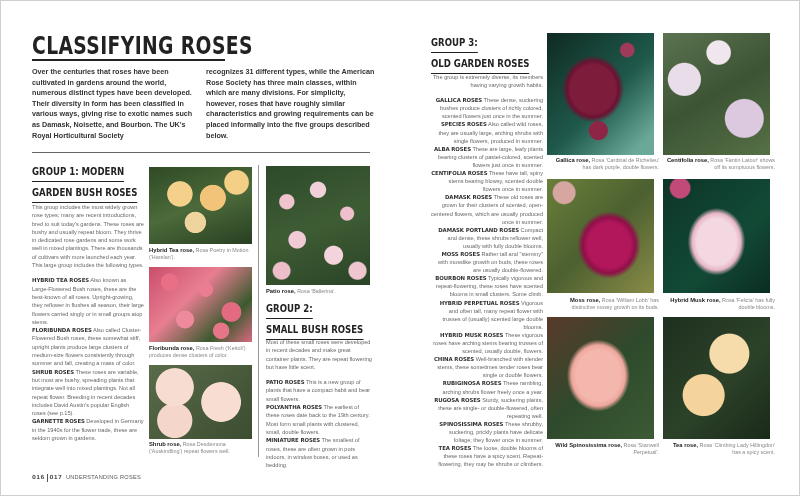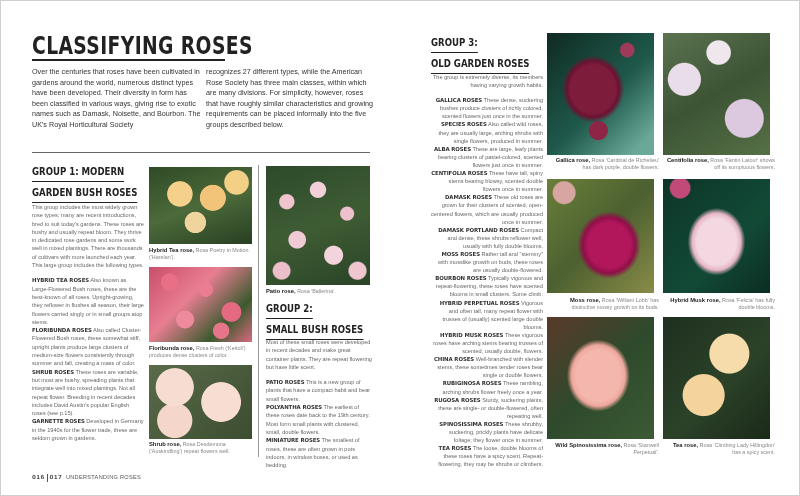--- a/index.html
+++ b/index.html
@@ -6,21 +6,21 @@
   html, body { width: 800px; height: 496px; overflow: hidden; background: #d9d9d9; }
   body { font-family: "Liberation Sans", sans-serif; color: #222; position: relative; }
   .spread { position: absolute; left: 0; top: 0; width: 800px; height: 496px; background: #fff; border: 1px solid #cfcfcf; }
   .page { position: absolute; top: 0; height: 496px; }
   .page-left { left: 0; width: 400px; }
   .page-right { left: 400px; width: 400px; text-align: right; }
 
   .title { position: absolute; left: 31px; top: 31px; font-family: "DejaVu Sans", sans-serif; font-weight: bold; font-size: 24px; color: #222; transform: scaleX(0.78); transform-origin: left top; white-space: nowrap; letter-spacing: 0.5px; }
   .title-rule { position: absolute; left: 31px; top: 58px; width: 193px; height: 2px; background: #222; }
 
-  .intro { position: absolute; top: 66px; width: 170px; font-size: 7.2px; line-height: 10.6px; font-weight: normal; color: #333; }
+  .intro { position: absolute; top: 66px; width: 170px; font-size: 7.2px; line-height: 10.6px; font-weight: bold; color: #333; }
   .intro.c1 { left: 31px; }
   .intro.c2 { left: 205px; }
   .intro-rule { position: absolute; left: 31px; top: 151px; width: 338px; height: 1px; background: #666; }
 
   .ghead { position: absolute; font-family: "DejaVu Sans", sans-serif; font-weight: bold; font-size: 11px; color: #222; line-height: 17px; transform: scaleX(0.78); transform-origin: left top; white-space: nowrap; }
   .ghead span { display: block; border-bottom: 1.5px solid #222; width: max-content; padding-bottom: 1px; margin-bottom: 2px; }
 
   .body { position: absolute; font-size: 5.6px; line-height: 8.3px; color: #666; }
   .body p { margin-bottom: 0; }
   .body .gap { height: 7px; }
@@ -39,21 +39,21 @@
 </head>
 <body>
 
 <div class="spread">
 
   <div class="page page-left">
     <div class="title">CLASSIFYING ROSES</div>
     <div class="title-rule"></div>
 
     <div class="intro c1">Over the centuries that roses have been cultivated in gardens around the world, numerous distinct types have been developed. Their diversity in form has been classified in various ways, giving rise to exotic names such as Damask, Noisette, and Bourbon. The UK's Royal Horticultural Society</div>
-    <div class="intro c2">recognizes 27 different types, while the American Rose Society has three main classes, within which are many divisions. For simplicity, however, roses that have roughly similar characteristics and growing requirements can be placed informally into the five groups described below.</div>
+    <div class="intro c2">recognizes 31 different types, while the American Rose Society has three main classes, within which are many divisions. For simplicity, however, roses that have roughly similar characteristics and growing requirements can be placed informally into the five groups described below.</div>
     <div class="intro-rule"></div>
 
     <div class="ghead" style="left:31px; top:162px;">
       <span>GROUP 1: MODERN</span>
       <span>GARDEN BUSH ROSES</span>
     </div>
     <div class="body" style="left:31px; top:202px; width:112px;">
       <p>This group includes the most widely grown rose types; many are recent introductions, bred to suit today's gardens. These roses are bushy and usually repeat bloom. They thrive in dedicated rose gardens and some work well in mixed plantings. There are thousands of cultivars with more launched each year. This large group includes the following types.</p>
       <div class="gap"></div>
       <p><span class="tn">HYBRID TEA ROSES</span> <span>Also known as Large-Flowered Bush roses, these are the best-known of all roses. Upright-growing, they reflower in flushes all season, their large flowers carried singly or in small groups atop stems.</span></p>

